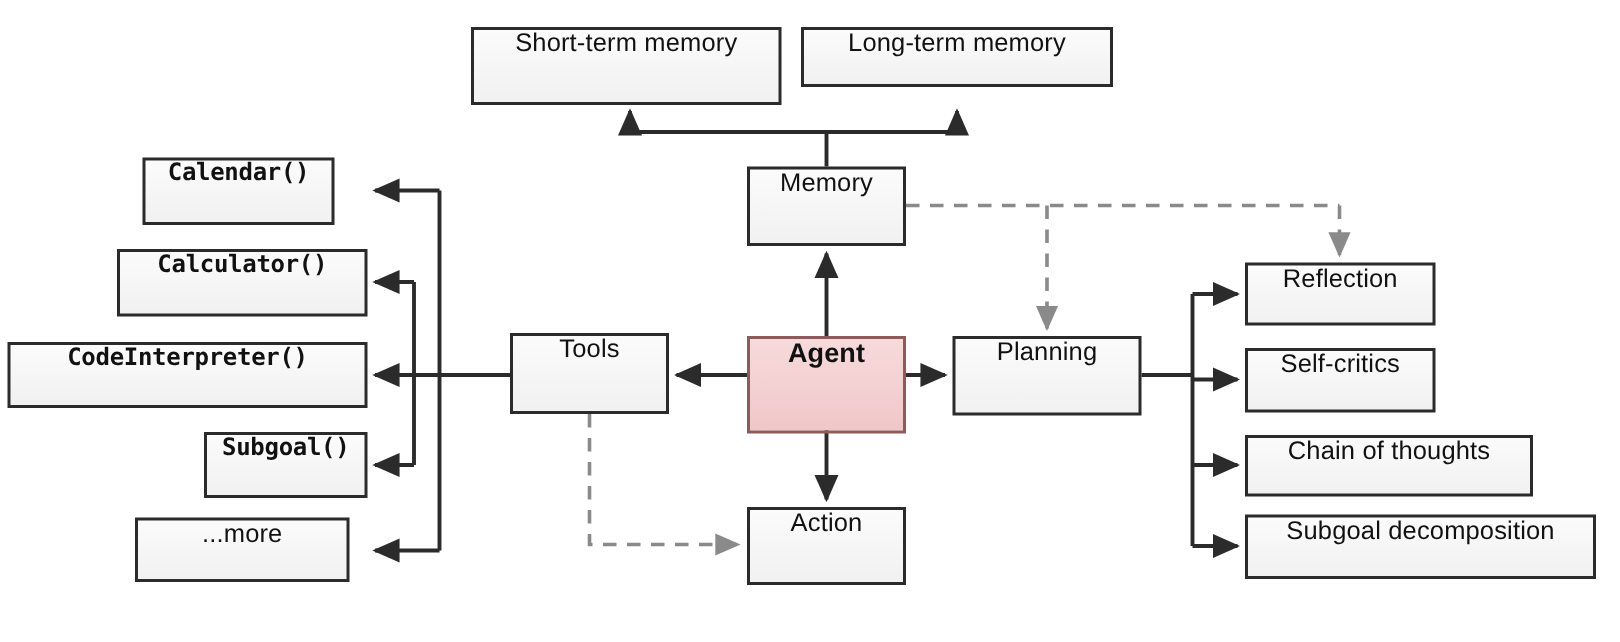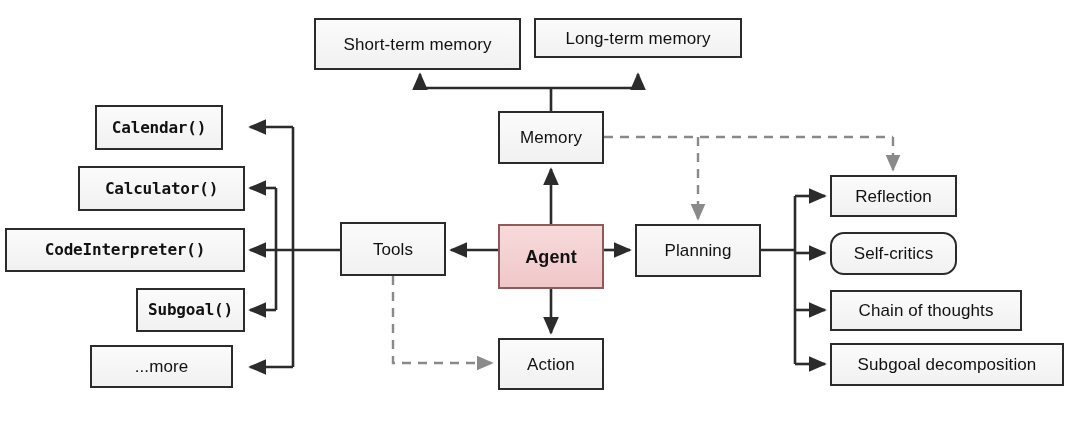--- a/index.html
+++ b/index.html
@@ -22,21 +22,21 @@
     width: 1080px;
     height: 428px;
     pointer-events: none;
   }
   .node {
     position: absolute;
     box-sizing: border-box;
     border: 2px solid #2b2b2b;
     background: linear-gradient(180deg, #fbfbfb 0%, #f1f1f1 100%);
     display: flex;
-    align-items: center;
+    align-items: flex-start;
     justify-content: center;
     color: #111111;
     font-size: 17px;
     line-height: 1;
     letter-spacing: 0.1px;
     white-space: nowrap;
   }
   .node.mono {
     font-family: "DejaVu Sans Mono", "Liberation Mono", monospace;
     font-weight: bold;
@@ -155,21 +155,21 @@
   </div>
 
   <div class="node" style="left: 90px; top: 345px; width: 143px; height: 43px;">
     <span class="lbl">...more</span>
   </div>
 
   <div class="node" style="left: 830px; top: 175px; width: 127px; height: 42px;">
     <span class="lbl">Reflection</span>
   </div>
 
-  <div class="node" style="left: 830px; top: 232px; width: 127px; height: 43px; border-radius: 14px;">
+  <div class="node" style="left: 830px; top: 232px; width: 127px; height: 43px;">
     <span class="lbl">Self-critics</span>
   </div>
 
   <div class="node" style="left: 830px; top: 290px; width: 192px; height: 41px;">
     <span class="lbl">Chain of thoughts</span>
   </div>
 
   <div class="node" style="left: 830px; top: 343px; width: 234px; height: 43px;">
     <span class="lbl">Subgoal decomposition</span>
   </div>

